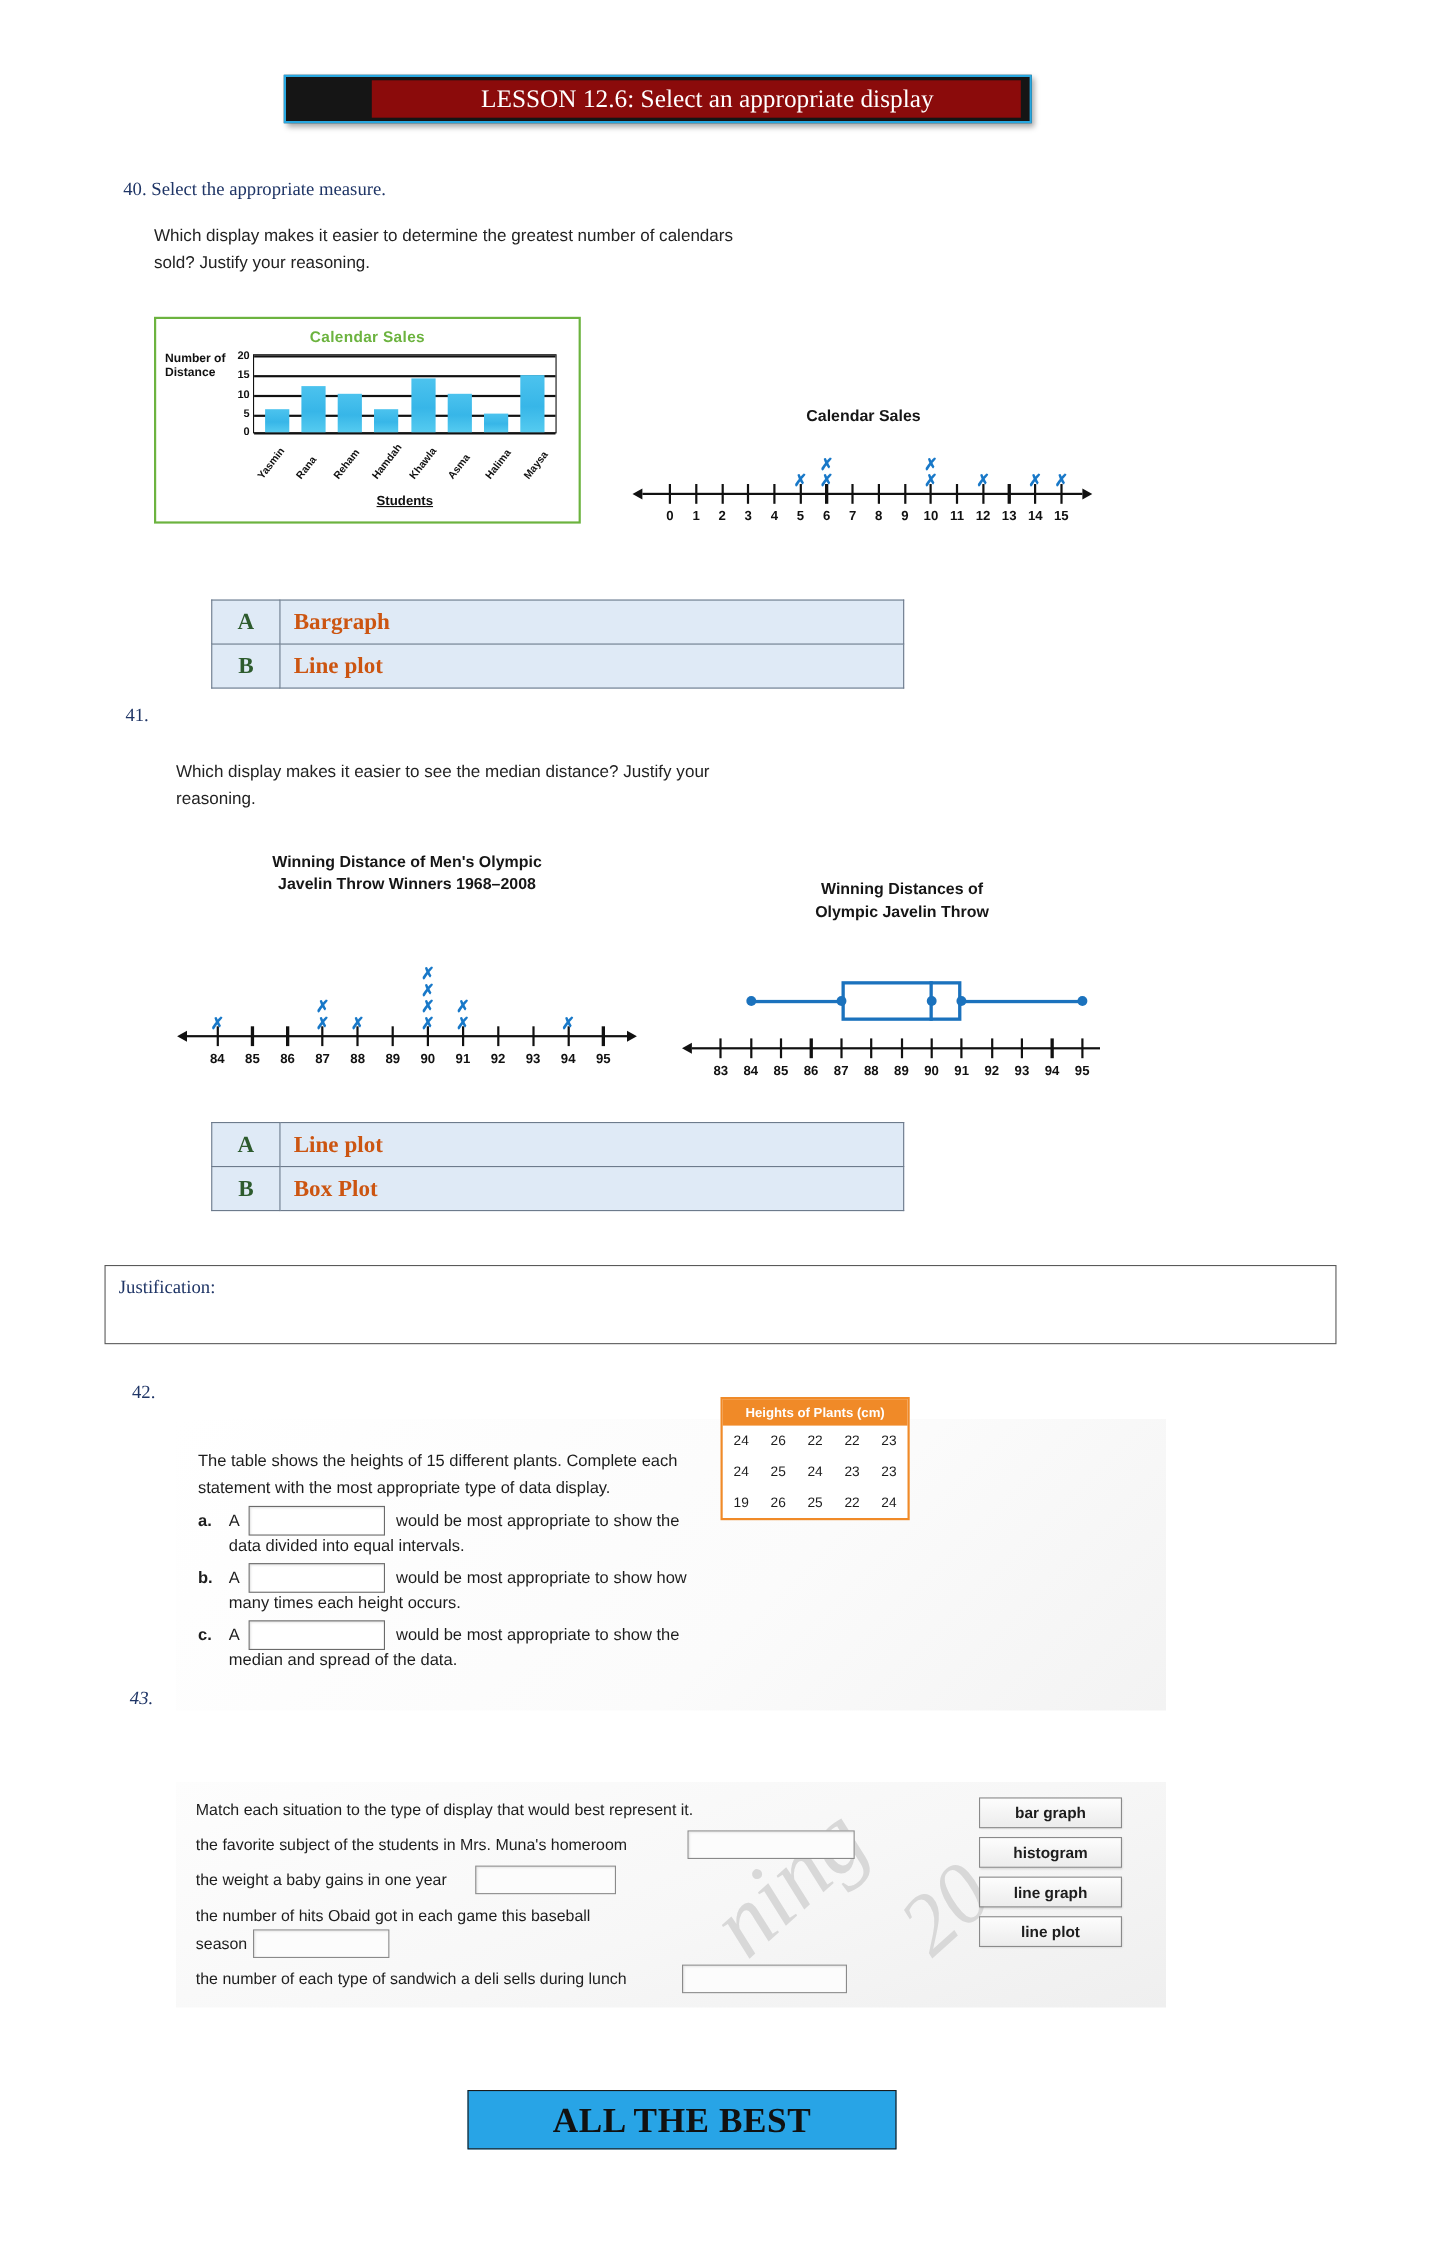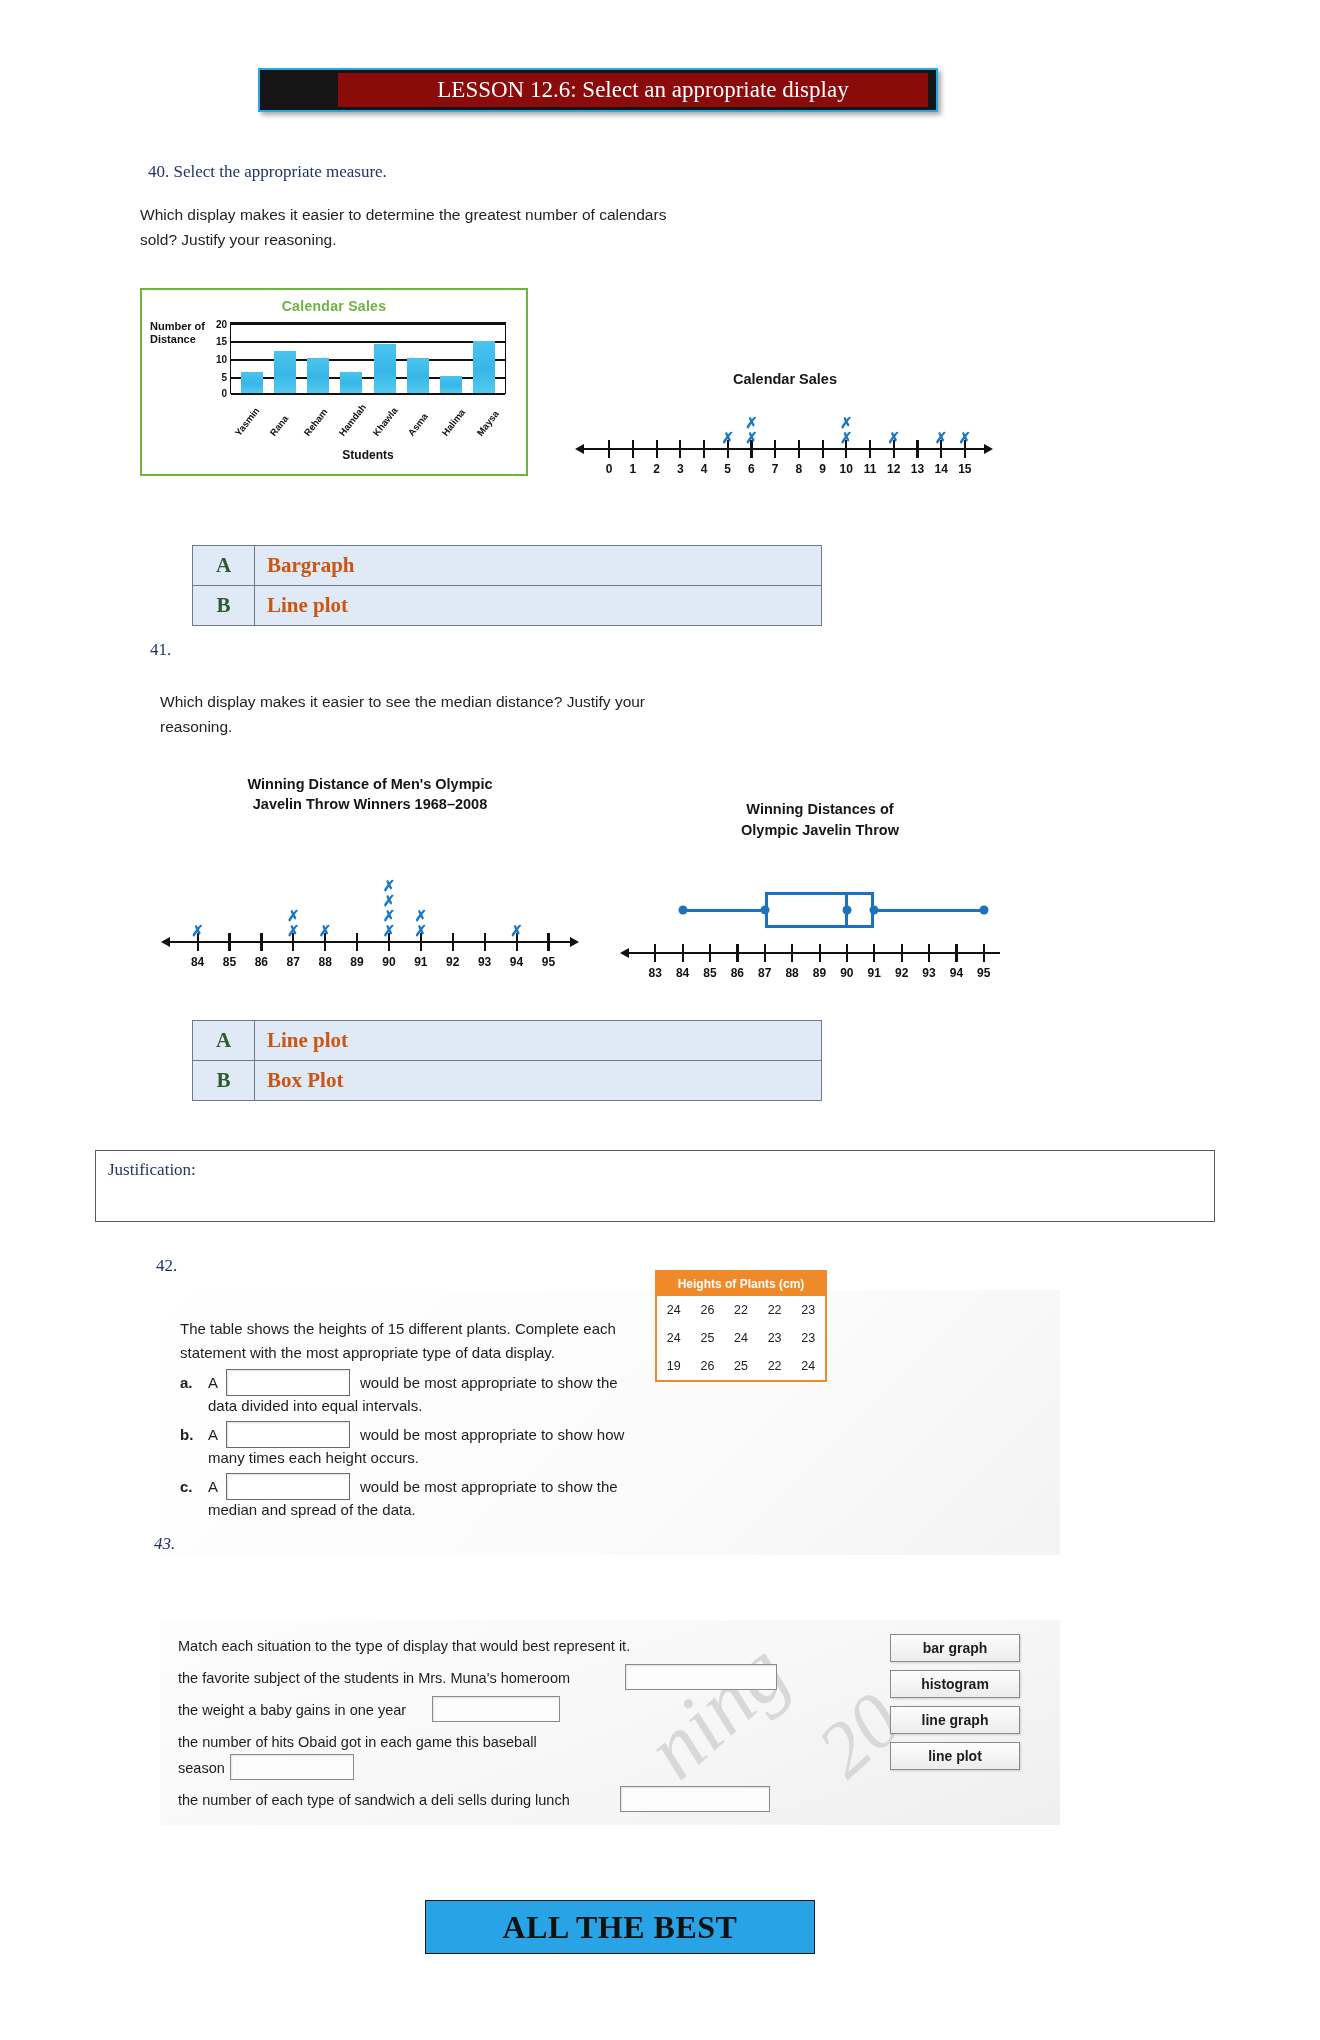--- a/index.html
+++ b/index.html
@@ -27,21 +27,21 @@
   }
   .banner-red span {
     font-family:"Liberation Serif", serif;
     font-size:23px; color:#ffffff; white-space:nowrap;
   }
 
   
   .qnum {
     position:absolute;
     font-family:"Liberation Serif", serif;
-    font-size:17px; color:#1f3566;margin-left:36px;
+    font-size:17px; color:#1f3566;
   }
   .qnum.ital { font-style:italic; }
   .qtext {
     position:absolute;
     font-family:"Liberation Sans", sans-serif;
     font-size:15.5px; color:#232323; line-height:1.55;
   }
 
   
   .ans-table {
@@ -106,21 +106,21 @@
     position:absolute; bottom:0;
     font-family:"Liberation Sans", sans-serif; font-weight:bold;
     font-size:9.5px; color:#111;
     transform-origin:left bottom;
     transform:rotate(-52deg);
     white-space:nowrap;
   }
   .bar-xlabel {
     position:absolute; left:88px; width:276px; top:158px; text-align:center;
     font-family:"Liberation Sans", sans-serif; font-weight:bold;
-    font-size:12px; color:#111;
+    font-size:12px; color:#111;text-decoration:underline;
   }
 
   
   .lineplot { position:absolute; }
   .lp-title {
     position:absolute; left:0; width:100%; text-align:center;
     font-family:"Liberation Sans", sans-serif; font-weight:bold;
     font-size:14.5px; color:#161616; line-height:1.25;
   }
   .axis-line { position:absolute; height:2.4px; background:#111; }

